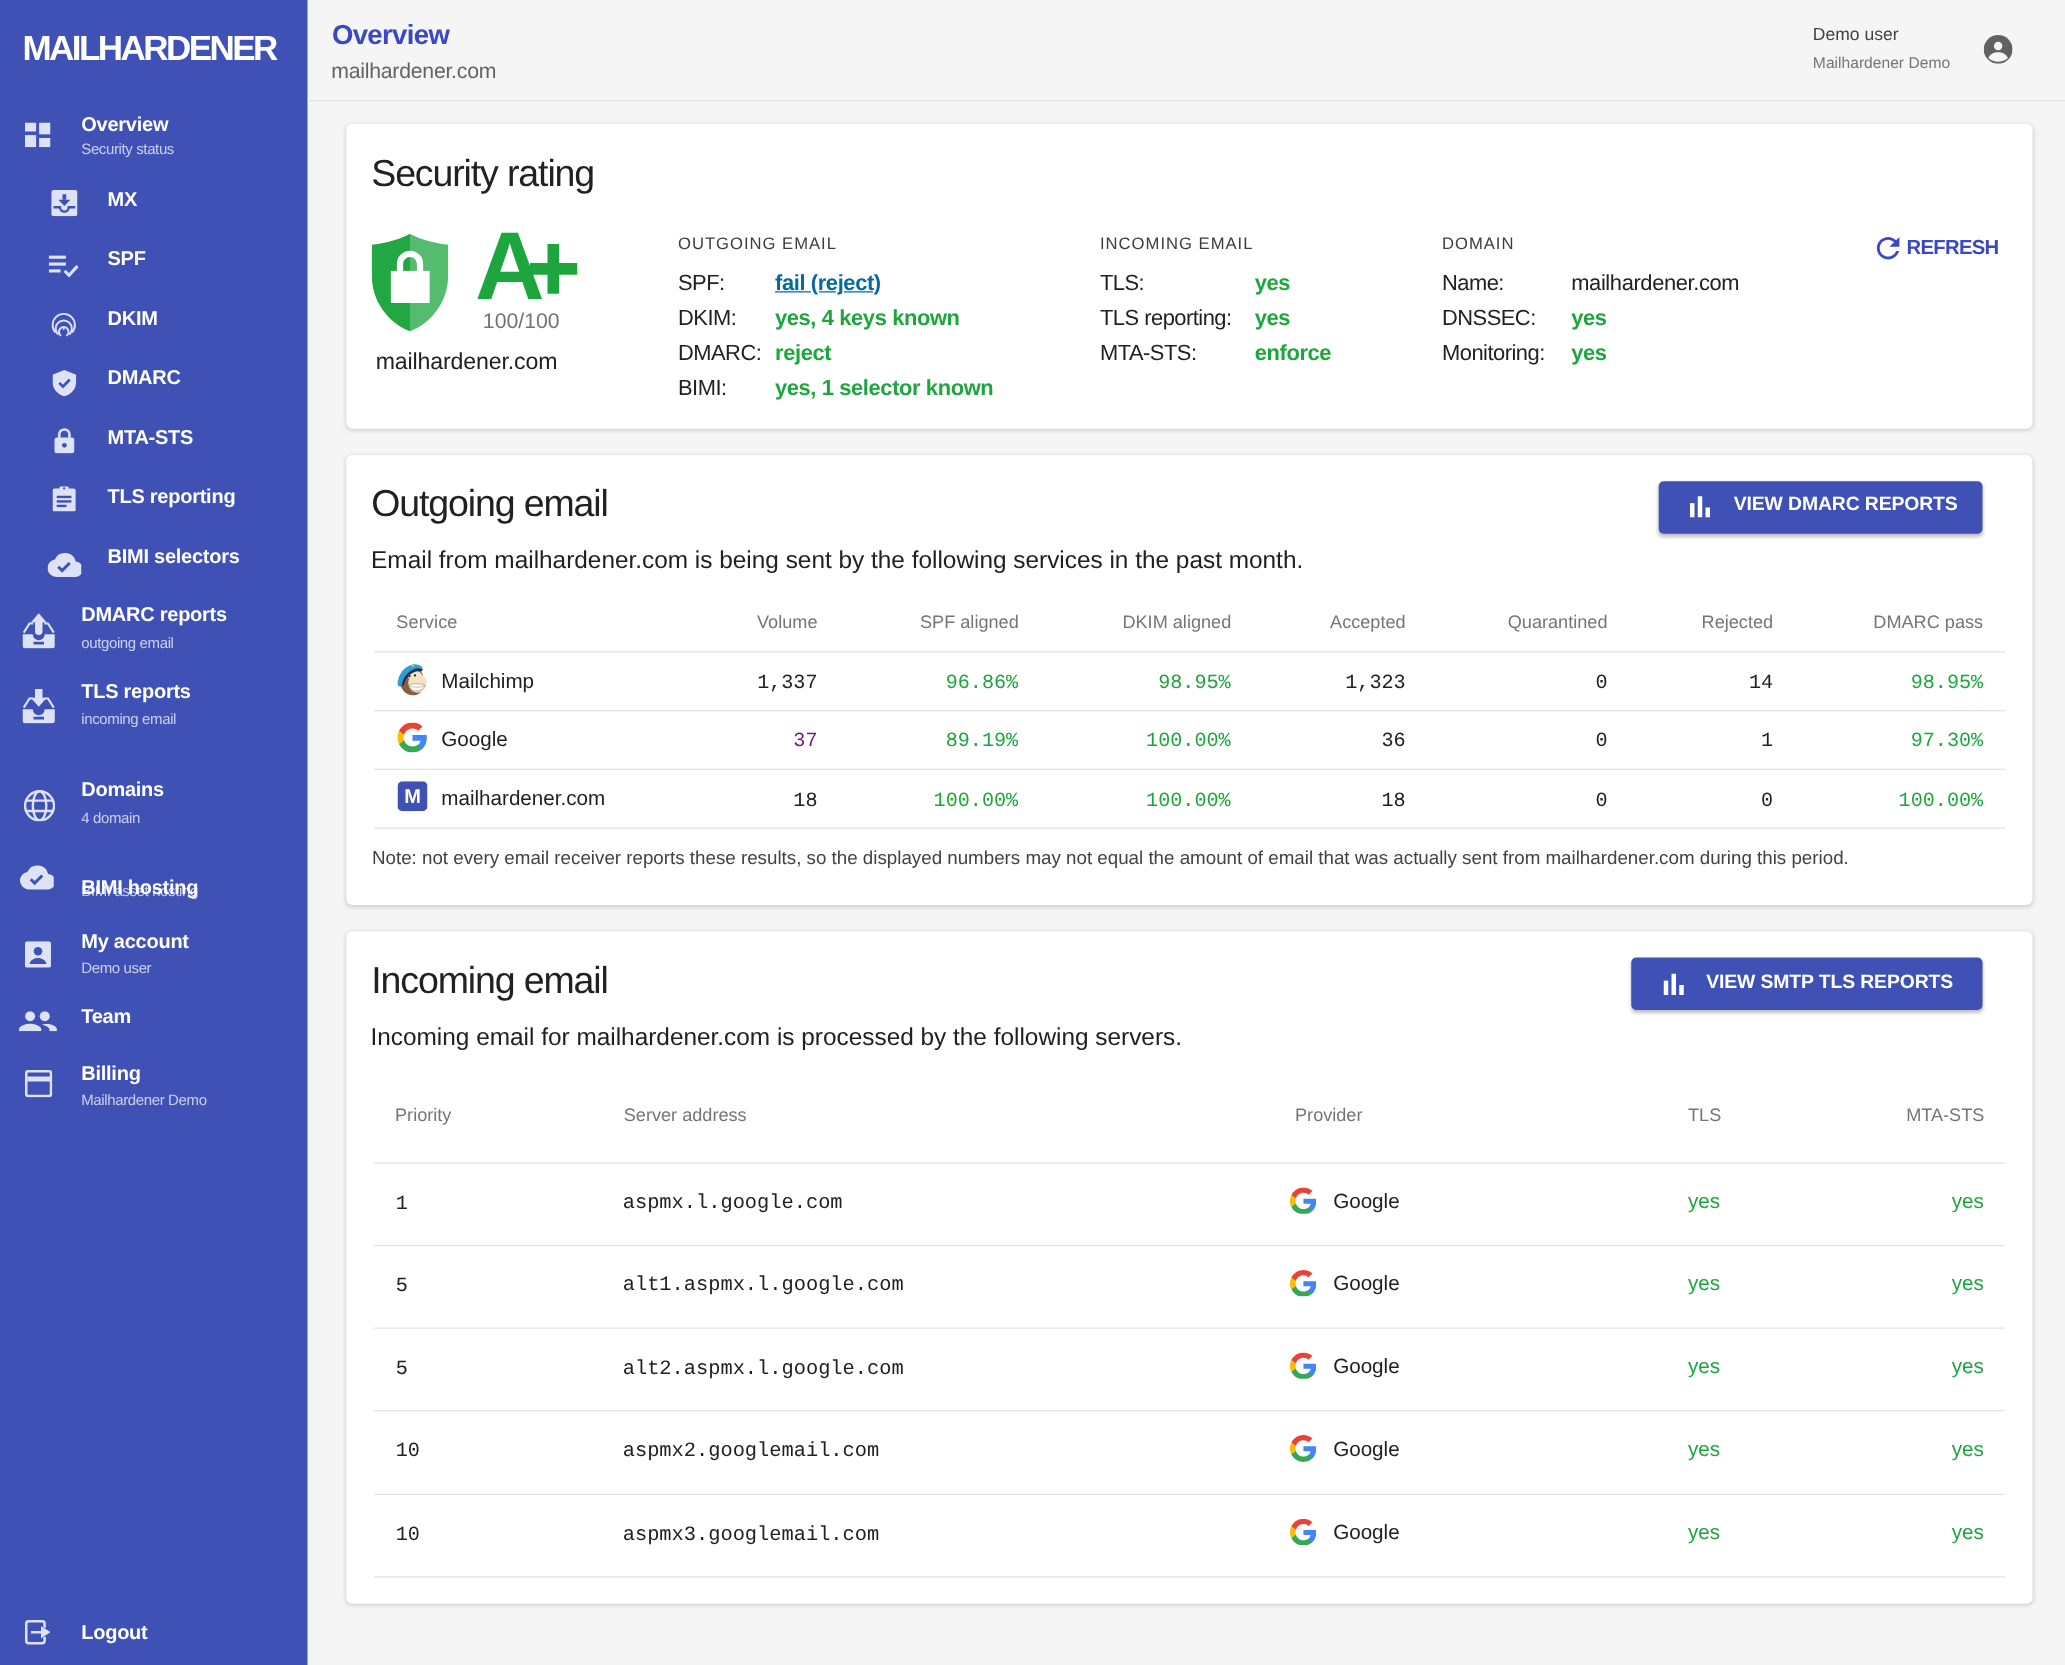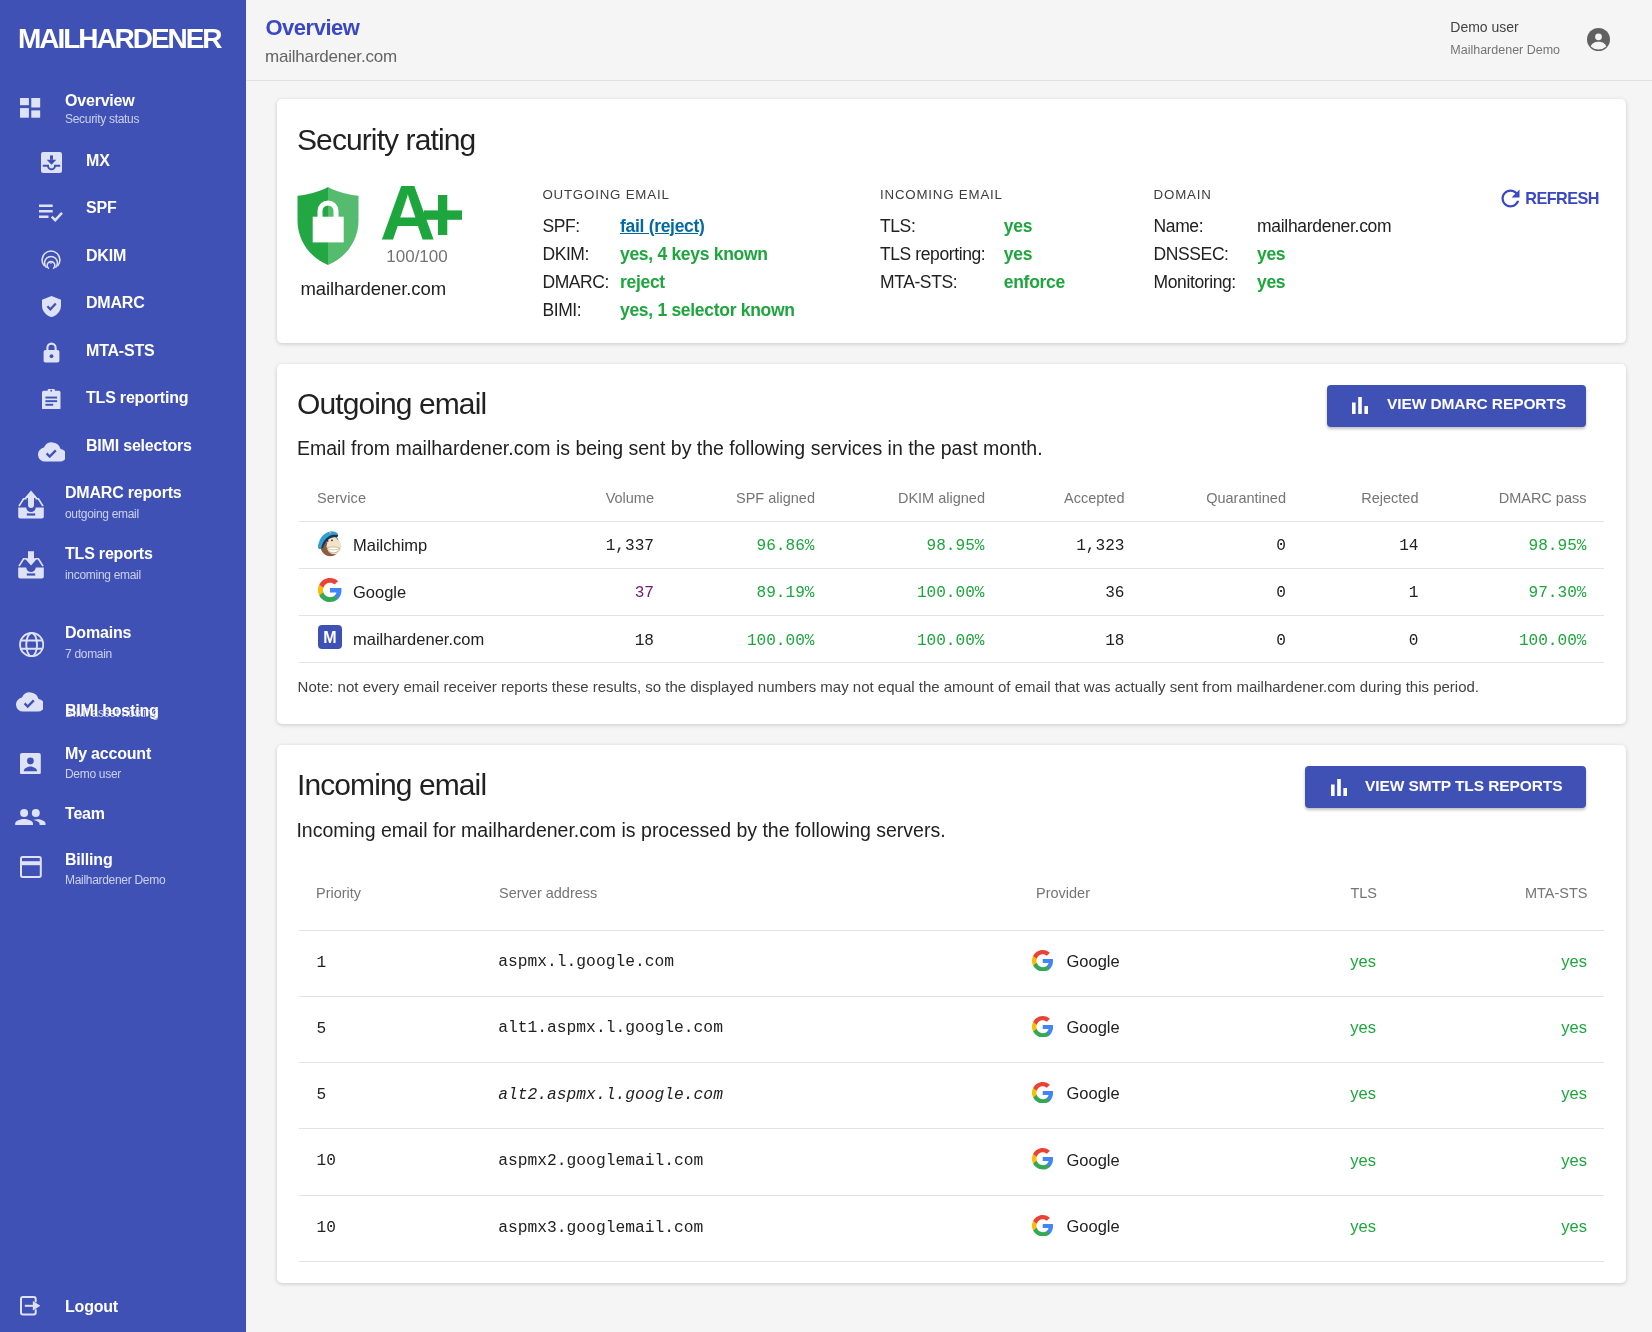--- a/index.html
+++ b/index.html
@@ -17,21 +17,21 @@
 <div class="t" style="top:247.9px;font-size:16px;line-height:16px;color:#fff;left:86.0px;font-weight:700;letter-spacing:-0.2px;">DKIM</div>
 <div class="t" style="top:295.4px;font-size:16px;line-height:16px;color:#fff;left:86.0px;font-weight:700;letter-spacing:-0.2px;">DMARC</div>
 <div class="t" style="top:342.9px;font-size:16px;line-height:16px;color:#fff;left:86.0px;font-weight:700;letter-spacing:-0.2px;">MTA-STS</div>
 <div class="t" style="top:390.4px;font-size:16px;line-height:16px;color:#fff;left:86.0px;font-weight:700;letter-spacing:-0.2px;">TLS reporting</div>
 <div class="t" style="top:437.9px;font-size:16px;line-height:16px;color:#fff;left:86.0px;font-weight:700;letter-spacing:-0.2px;">BIMI selectors</div>
 <div class="t" style="top:485.4px;font-size:16px;line-height:16px;color:#fff;left:65.0px;font-weight:700;letter-spacing:-0.2px;">DMARC reports</div>
 <div class="t" style="top:508.3px;font-size:12px;line-height:12px;color:rgba(255,255,255,0.72);left:65.0px;letter-spacing:-0.3px;">outgoing email</div>
 <div class="t" style="top:545.9px;font-size:16px;line-height:16px;color:#fff;left:65.0px;font-weight:700;letter-spacing:-0.2px;">TLS reports</div>
 <div class="t" style="top:568.8px;font-size:12px;line-height:12px;color:rgba(255,255,255,0.72);left:65.0px;letter-spacing:-0.3px;">incoming email</div>
 <div class="t" style="top:625.4px;font-size:16px;line-height:16px;color:#fff;left:65.0px;font-weight:700;letter-spacing:-0.2px;">Domains</div>
-<div class="t" style="top:648.3px;font-size:12px;line-height:12px;color:rgba(255,255,255,0.72);left:65.0px;letter-spacing:-0.3px;">7 domain</div>
+<div class="t" style="top:648.3px;font-size:12px;line-height:12px;color:rgba(255,255,255,0.72);left:65.0px;letter-spacing:-0.3px;">4 domain</div>
 <div class="t" style="top:703px;font-size:16px;line-height:16px;color:#fff;left:65.0px;font-weight:700;letter-spacing:-0.2px;">BIMI hosting</div>
 <div class="t" style="top:707.3px;font-size:12px;line-height:12px;color:rgba(255,255,255,0.72);left:65.0px;letter-spacing:-0.3px;">BIMI asset hosting</div>
 <div class="t" style="top:745.9px;font-size:16px;line-height:16px;color:#fff;left:65.0px;font-weight:700;letter-spacing:-0.2px;">My account</div>
 <div class="t" style="top:768.3px;font-size:12px;line-height:12px;color:rgba(255,255,255,0.72);left:65.0px;letter-spacing:-0.3px;">Demo user</div>
 <div class="t" style="top:805.9px;font-size:16px;line-height:16px;color:#fff;left:65.0px;font-weight:700;letter-spacing:-0.2px;">Team</div>
 <div class="t" style="top:851.9px;font-size:16px;line-height:16px;color:#fff;left:65.0px;font-weight:700;letter-spacing:-0.2px;">Billing</div>
 <div class="t" style="top:874.3px;font-size:12px;line-height:12px;color:rgba(255,255,255,0.72);left:65.0px;letter-spacing:-0.3px;">Mailhardener Demo</div>
 <div class="t" style="top:1299.4px;font-size:16px;line-height:16px;color:#fff;left:65.0px;font-weight:700;letter-spacing:-0.2px;">Logout</div>
 <svg style="position:absolute;left:20.4px;top:98px" width="20.2" height="19.7" viewBox="0 0 20.2 19.7">
     <g fill="#dde2f6">
@@ -306,21 +306,21 @@
 <svg style="position:absolute;left:1031.5px;top:1015.5px" width="21.5" height="21.5" viewBox="0 0 24 24">
     <path fill="#4285F4" d="M23.49 12.27c0-.79-.07-1.54-.19-2.27H12v4.51h6.47c-.29 1.48-1.14 2.73-2.4 3.58v3h3.86c2.26-2.09 3.56-5.17 3.56-8.82z"></path>
     <path fill="#34A853" d="M12 24c3.24 0 5.95-1.08 7.93-2.91l-3.86-3c-1.08.72-2.45 1.16-4.07 1.16-3.13 0-5.78-2.11-6.73-4.96H1.29v3.09C3.26 21.3 7.31 24 12 24z"></path>
     <path fill="#FBBC05" d="M5.27 14.29c-.25-.72-.38-1.49-.38-2.29s.14-1.57.38-2.29V6.62H1.29a11.86 11.86 0 000 10.76l3.98-3.09z"></path>
     <path fill="#EA4335" d="M12 4.75c1.77 0 3.35.61 4.6 1.8l3.42-3.42C17.95 1.19 15.24 0 12 0 7.31 0 3.26 2.7 1.29 6.62l3.98 3.09c.95-2.85 3.6-4.96 6.73-4.96z"></path>
   </svg>
 <div class="t" style="top:1019.0px;font-size:16.5px;line-height:16.5px;color:#212121;left:1066.5px;">Google</div>
 <div class="t" style="top:1019.0px;font-size:16.5px;line-height:16.5px;color:#1ea63e;right:276.0px;">yes</div>
 <div class="t" style="top:1019.0px;font-size:16.5px;line-height:16.5px;color:#1ea63e;right:65.0px;">yes</div>
 <div class="t" style="top:1086.9px;font-size:16.1px;line-height:16.1px;color:#212121;left:316.6px;font-family:'Liberation Mono',monospace;">5</div>
-<div class="t" style="top:1086.7px;font-size:16.3px;line-height:16.3px;color:#212121;left:498.2px;font-family:'Liberation Mono',monospace;font-style:italic;">alt2.aspmx.l.google.com</div>
+<div class="t" style="top:1086.7px;font-size:16.3px;line-height:16.3px;color:#212121;left:498.2px;font-family:'Liberation Mono',monospace;">alt2.aspmx.l.google.com</div>
 <svg style="position:absolute;left:1031.5px;top:1081.8px" width="21.5" height="21.5" viewBox="0 0 24 24">
     <path fill="#4285F4" d="M23.49 12.27c0-.79-.07-1.54-.19-2.27H12v4.51h6.47c-.29 1.48-1.14 2.73-2.4 3.58v3h3.86c2.26-2.09 3.56-5.17 3.56-8.82z"></path>
     <path fill="#34A853" d="M12 24c3.24 0 5.95-1.08 7.93-2.91l-3.86-3c-1.08.72-2.45 1.16-4.07 1.16-3.13 0-5.78-2.11-6.73-4.96H1.29v3.09C3.26 21.3 7.31 24 12 24z"></path>
     <path fill="#FBBC05" d="M5.27 14.29c-.25-.72-.38-1.49-.38-2.29s.14-1.57.38-2.29V6.62H1.29a11.86 11.86 0 000 10.76l3.98-3.09z"></path>
     <path fill="#EA4335" d="M12 4.75c1.77 0 3.35.61 4.6 1.8l3.42-3.42C17.95 1.19 15.24 0 12 0 7.31 0 3.26 2.7 1.29 6.62l3.98 3.09c.95-2.85 3.6-4.96 6.73-4.96z"></path>
   </svg>
 <div class="t" style="top:1085.3px;font-size:16.5px;line-height:16.5px;color:#212121;left:1066.5px;">Google</div>
 <div class="t" style="top:1085.3px;font-size:16.5px;line-height:16.5px;color:#1ea63e;right:276.0px;">yes</div>
 <div class="t" style="top:1085.3px;font-size:16.5px;line-height:16.5px;color:#1ea63e;right:65.0px;">yes</div>
 <div class="t" style="top:1153.3px;font-size:16.1px;line-height:16.1px;color:#212121;left:316.6px;font-family:'Liberation Mono',monospace;">10</div>

